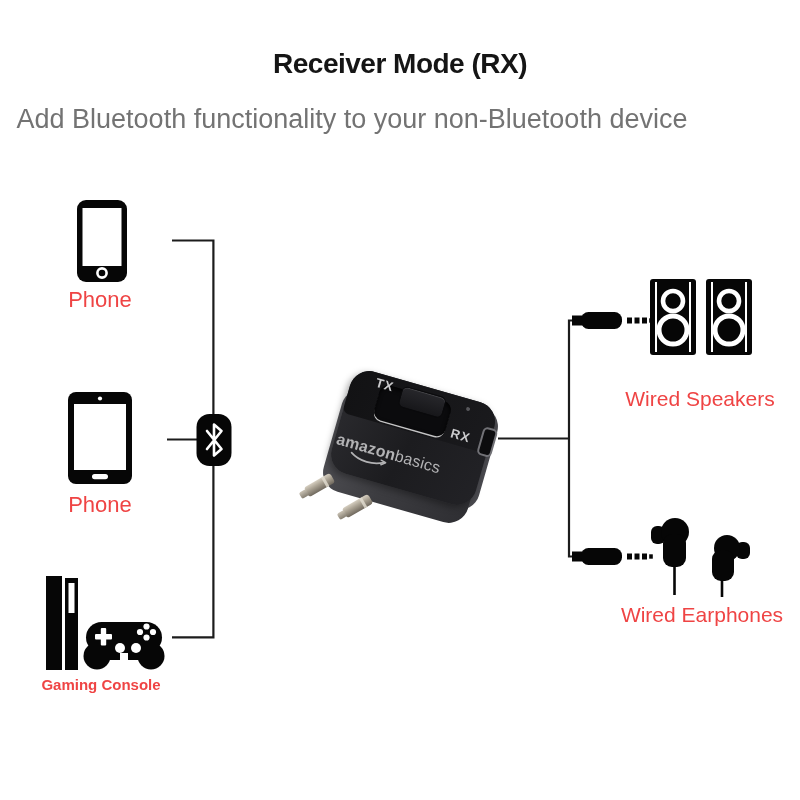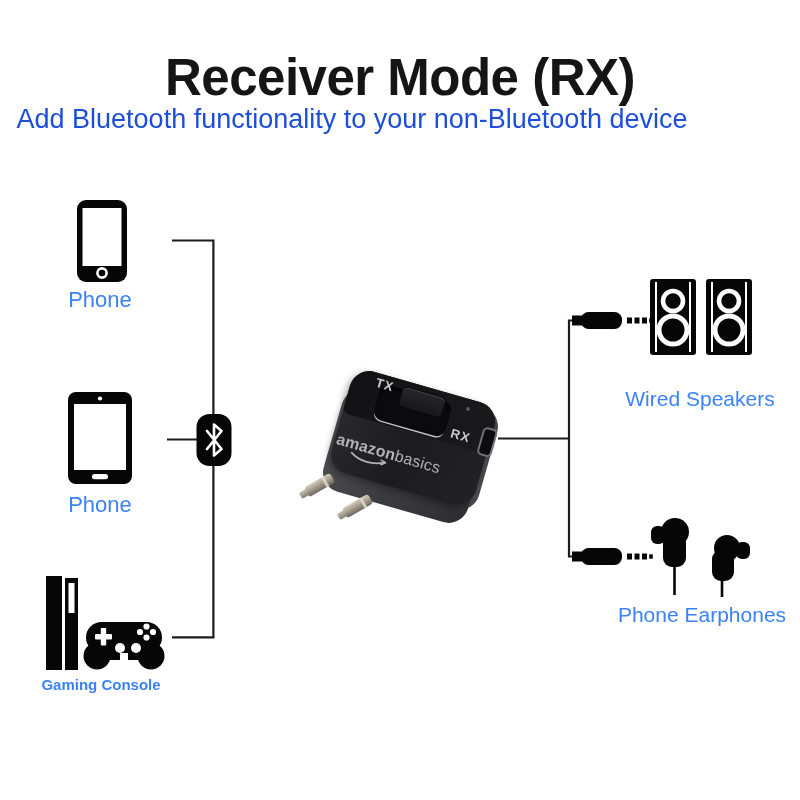--- a/index.html
+++ b/index.html
@@ -2,24 +2,24 @@
 <html><head>
 <meta charset="utf-8">
 <style>
   html,body{margin:0;padding:0;background:#ffffff;}
   .canvas{
     position:relative;width:800px;height:800px;background:#ffffff;overflow:hidden;
     font-family:"Liberation Sans","DejaVu Sans",sans-serif;color:#111;
   }
   .abs{position:absolute;}
   
-  .title{left:0;top:48px;width:800px;text-align:center;font-size:51px;font-weight:700;color:#151515;letter-spacing:-0.5px;}
-  .subtitle{left:0;top:104px;width:704px;text-align:center;font-size:27px;font-weight:400;color:#1d4ed8;}
+  .title{left:0;top:48px;width:800px;text-align:center;font-size:28px;font-weight:700;color:#151515;letter-spacing:-0.5px;}
+  .subtitle{left:0;top:104px;width:704px;text-align:center;font-size:27px;font-weight:400;color:#737373;}
   
-  .lbl{font-size:22px;color:#3b82f6;text-align:center;}
+  .lbl{font-size:22px;color:#ef4444;text-align:center;}
   .lbl-phone{left:40px;top:287px;width:120px;}
   .lbl-tablet{left:40px;top:492px;width:120px;}
   .lbl-console{left:8px;top:676px;width:186px;font-size:15px;font-weight:bold;}
   .lbl-speakers{left:608px;top:363px;width:184px;font-size:21px;margin-top:24px;}
   .lbl-earphones{left:610px;top:603px;width:184px;font-size:21px;}
   
   .ic-phone{left:76px;top:199px;}
   .ic-tablet{left:67px;top:391px;}
   .ic-console{left:40px;top:574px;}
   .ic-speakers{left:650px;top:278px;}
@@ -164,21 +164,21 @@
       <rect x="15" y="18" width="23" height="33" rx="9"></rect>
       <line x1="26.5" y1="50" x2="26.5" y2="79" stroke="#060606" stroke-width="2.6"></line>
     </g>
     <g fill="#060606">
       <rect x="88" y="26" width="14" height="17" rx="6"></rect>
       <circle cx="79" cy="32" r="13"></circle>
       <rect x="64" y="34" width="22" height="31" rx="9"></rect>
       <line x1="74" y1="64" x2="74" y2="81" stroke="#060606" stroke-width="2.6"></line>
     </g>
   </svg>
-  <div class="abs lbl lbl-earphones">Phone Earphones</div>
+  <div class="abs lbl lbl-earphones">Wired Earphones</div>
 
   <div class="abs device-rim"></div>
   <div class="abs plug plug1"></div>
   <div class="abs plug plug2"></div>
   <div class="abs device-side"></div>
   <div class="abs device-face">
     <div class="abs dev-topband"></div>
     <div class="abs dev-recess"></div>
     <div class="abs dev-knob"></div>
     <div class="abs dev-label dev-tx">TX</div>

